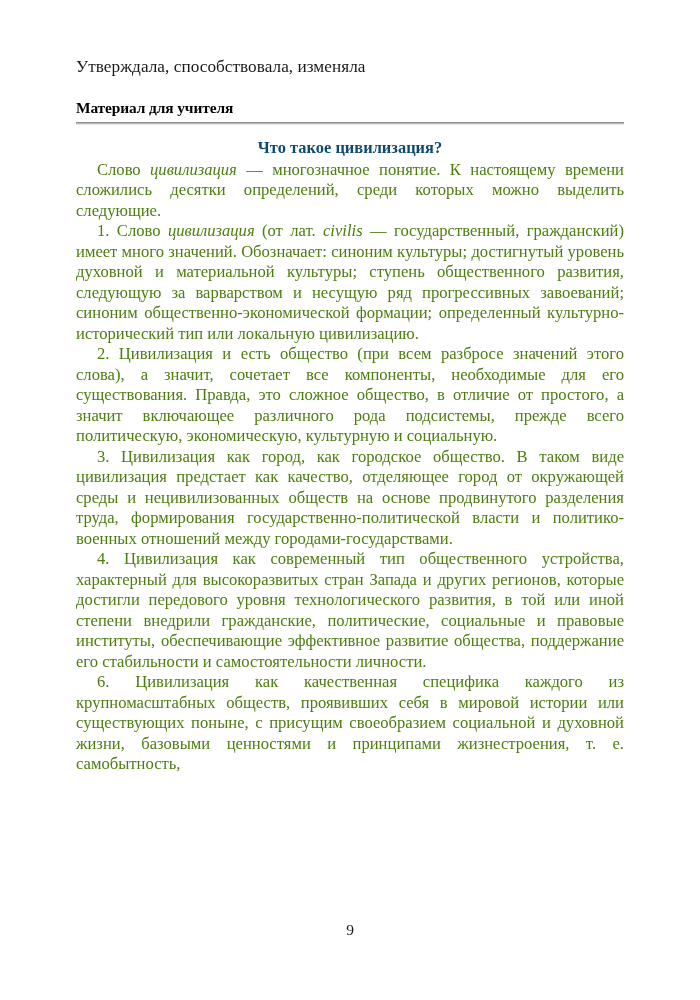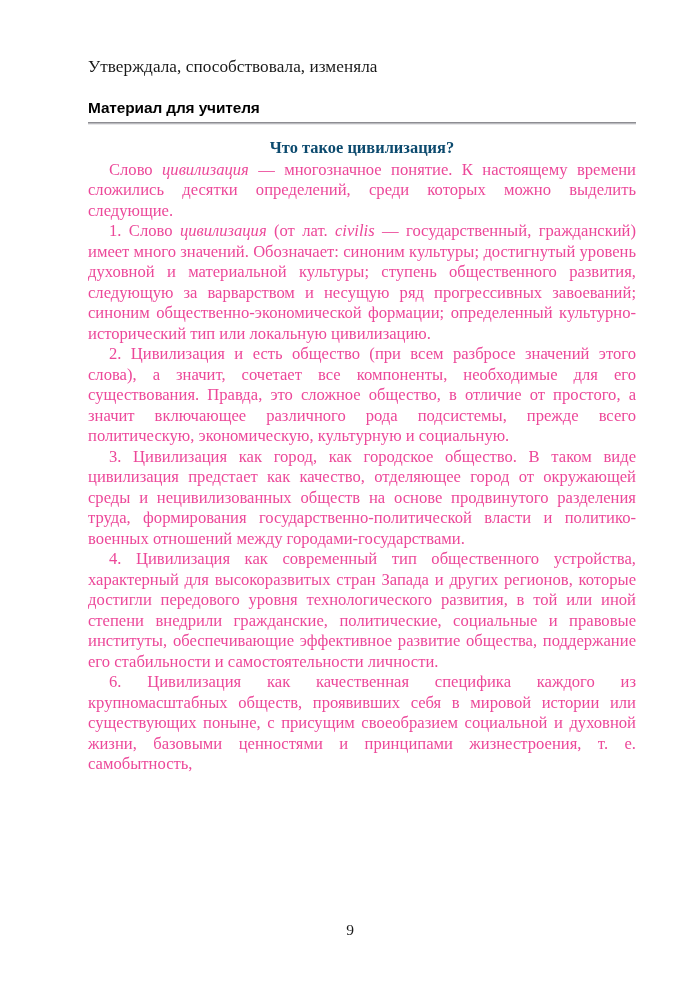--- a/index.html
+++ b/index.html
@@ -25,37 +25,36 @@
     width: 700px;
     height: 1000px;
     background: #ffffff;
   }
 
   .content {
     position: absolute;
     left: 76px;
     top: 56px;
     width: 548px;
-    margin-left: 12px;
   }
 
   
   .intro-lines {
     font-size: 17.2px;
     line-height: 22.6px;
     letter-spacing: 0.05px;
   }
   .intro-lines .line {
     white-space: nowrap;
   }
 
   
   .section-head {
     margin-top: 19px;
-    font-family: Liberation Sans, sans-serif;
+    font-family: Liberation Serif, serif;
     font-weight: bold;
     font-size: 15.4px;
     line-height: 19px;
     color: #000000;
     letter-spacing: -0.1px;
   }
   .section-rule {
     margin-top: 5px;
     width: 548px;
     height: 3px;
@@ -82,21 +81,21 @@
   .body-copy {
     margin-top: 2px;
   }
   .body-copy p {
     margin: 0;
     text-indent: 21px;
     text-align: justify;
     text-justify: inter-word;
     font-size: 16.6px;
     line-height: 20.5px;
-    color: #ec4899;
+    color: #4d7c0f;
     hyphens: manual;
   }
   .body-copy p em {
     font-style: italic;
   }
 
   
   .folio {
     position: absolute;
     left: 0;

